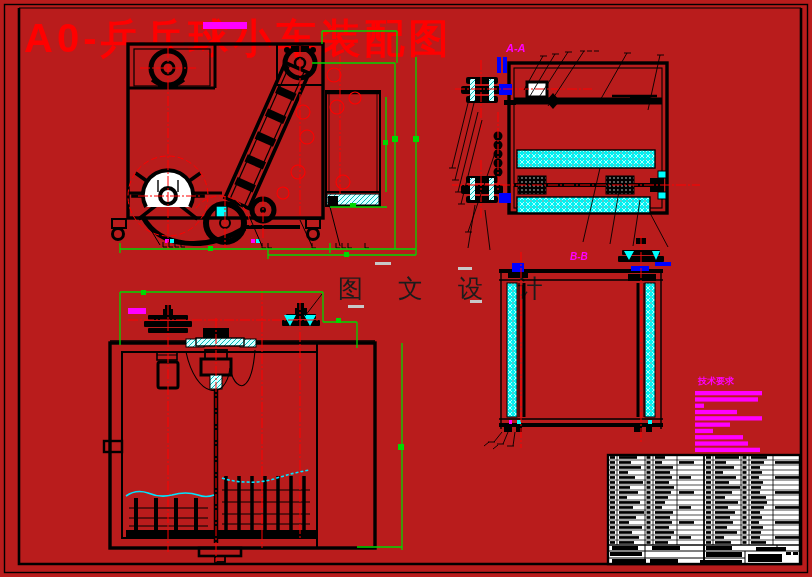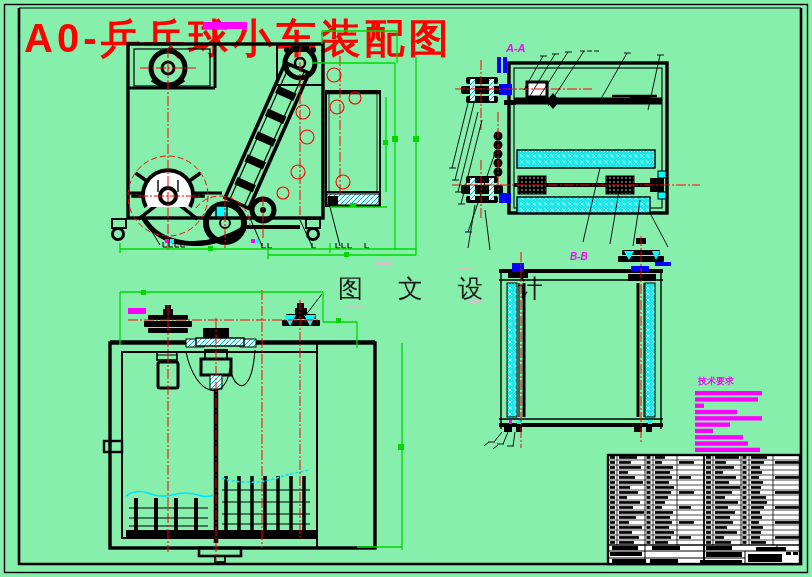--- a/index.html
+++ b/index.html
@@ -1,16 +1,16 @@
 <!DOCTYPE html>
 <html><head>
 <meta charset="utf-8">
 <style>
   html,body{margin:0;padding:0;background:#ffffff;}
-  .page{position:relative;width:812px;height:577px;background:#86efac;overflow:hidden;
+  .page{position:relative;width:812px;height:577px;background:#b91c1c;overflow:hidden;
         font-family:"Liberation Sans", sans-serif;}
   svg{position:absolute;left:0;top:0;}
   text{font-family:"Liberation Sans", sans-serif;}
   .title-text{font-weight:bold;letter-spacing:4px;}
   .label-text{font-style:italic;font-weight:bold;}
   .watermark-text{letter-spacing:14px;fill:#1c1c1c;}
 </style>
 </head>
 <body>
 

